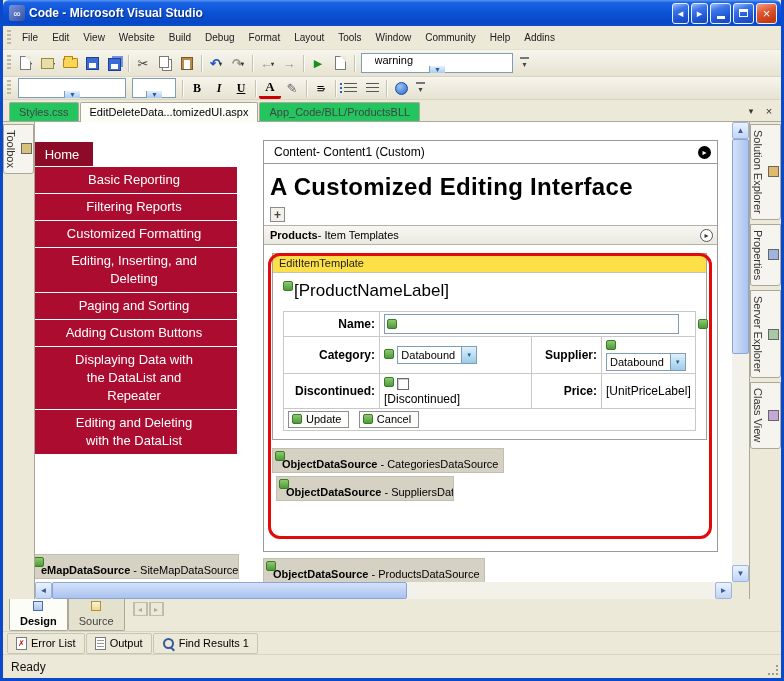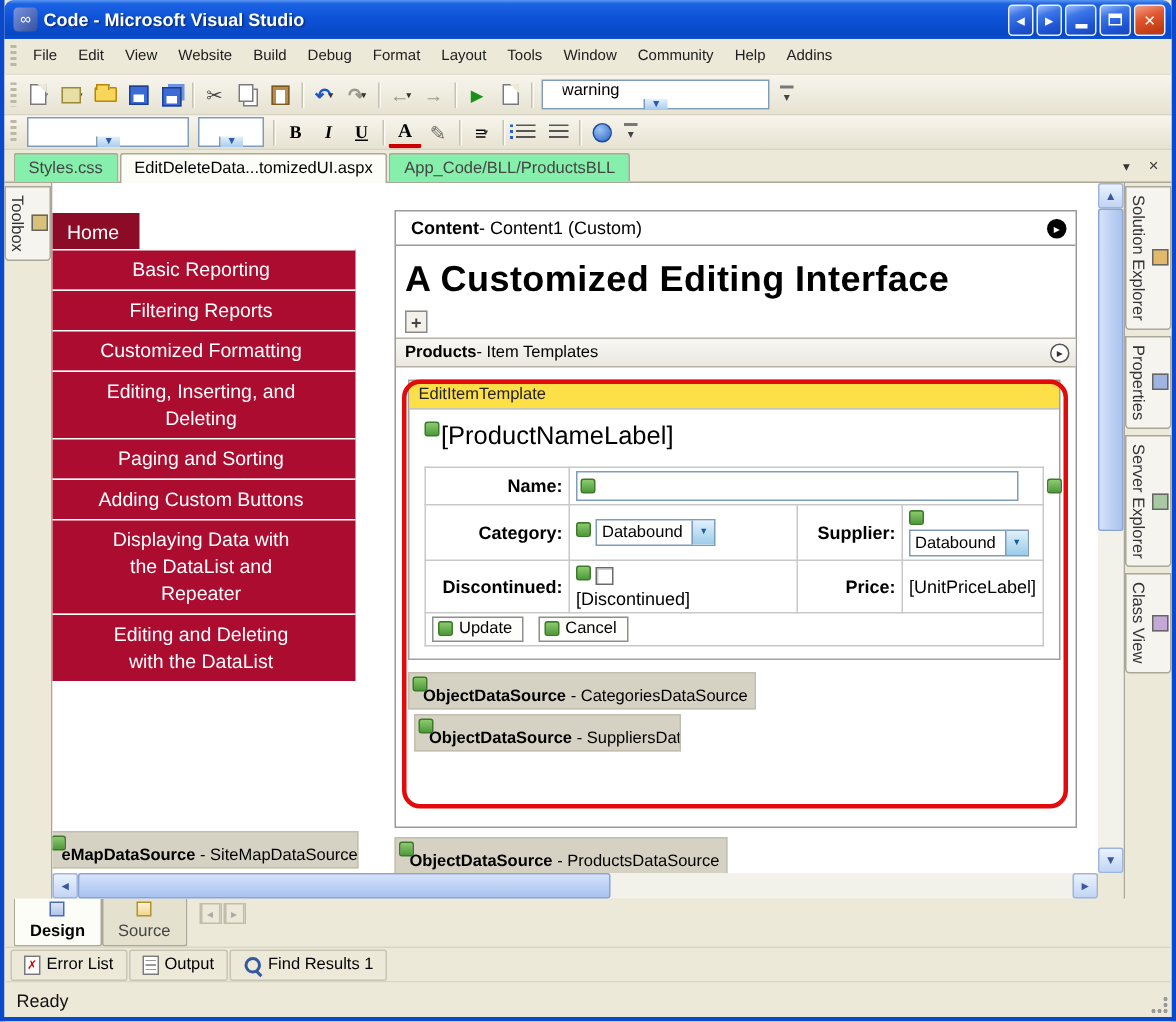--- a/index.html
+++ b/index.html
@@ -78,21 +78,21 @@
   .combo .drop { width:16px; height:18px; display:flex; align-items:center; justify-content:center;
     background:linear-gradient(#E3F0FC,#A9CCEF); border-left:1px solid #7F9DB9; color:#2C5CA8; font-size:7px; }
   .overflow { margin-left:2px; width:13px; height:21px; display:flex; flex-direction:column;
     align-items:center; justify-content:center; color:#444; font-size:8px; }
   .overflow::before { content:""; width:9px; height:2px; background:#777; margin-bottom:1px; }
 
   
   .tabstrip { flex:0 0 22px; display:flex; align-items:flex-end; background:#ECE9D8;
     border-bottom:1px solid #ACA899; padding:0 2px 0 6px; }
   .etab { font-size:11px; padding:3px 9px 3px; border:1px solid #ACA899; border-bottom:none;
-    border-radius:2px 2px 0 0; background:#86efac; color:#444; margin-right:1px; white-space:nowrap; }
+    border-radius:2px 2px 0 0; background:#22c55e; color:#444; margin-right:1px; white-space:nowrap; }
   .etab.active { background:#FDFDF8; color:#000; position:relative; top:1px; padding-bottom:4px; }
   .tabstrip .spacer { flex:1; }
   .ts-btn { width:16px; height:16px; display:flex; align-items:center; justify-content:center;
     font-size:9px; color:#333; margin:0 2px 2px 0; }
 
   
   .main-row { flex:1; min-height:0; display:flex; }
   .edge-strip { background:#ECE9D8; display:flex; flex-direction:column; align-items:center; }
   .edge-strip.left { flex:0 0 19px; }
   .edge-strip.right { flex:0 0 21px; gap:4px; padding-top:2px; }
@@ -119,21 +119,21 @@
   .dsbox .b { font-weight:bold; }
   .g { display:inline-block; width:10px; height:10px; border-radius:2px;
     background:linear-gradient(#8CCB6E,#4E9A3C); border:1px solid #3C7A2A; }
   .dsbox .g { position:absolute; left:2px; top:2px; }
 
   
   .content-box { position:absolute; left:228px; top:18px; width:455px; height:412px;
     border:1px solid #9A9A9A; background:#fff; }
   .content-header { height:23px; border-bottom:1px solid #9A9A9A; display:flex; align-items:center;
     padding:0 6px 0 10px; font-size:12px; }
-  .content-header .b { font-weight:bold; }
+  .content-header .b { font-weight:normal; }
   .content-header .spacer { flex:1; }
   .stag { width:13px; height:13px; border-radius:50%; background:#000; color:#fff; font-size:8px;
     display:flex; align-items:center; justify-content:center; }
   .stag.light { background:#fff; color:#333; border:1px solid #555; }
   .heading { font-size:24px; font-weight:bold; letter-spacing:.3px; padding:9px 4px 4px 6px; }
   .move-row { padding:2px 0 3px 6px; }
   .move-ic { width:15px; height:15px; border:1px solid #8A8A8A; background:#F3F1EA; color:#444;
     font-size:12px; font-weight:bold; display:inline-flex; align-items:center; justify-content:center; }
   .products-header { height:20px; border-top:1px solid #B5B2A5; border-bottom:1px solid #B5B2A5;
     background:linear-gradient(#F8F7F4,#EAE8DF); display:flex; align-items:center;

